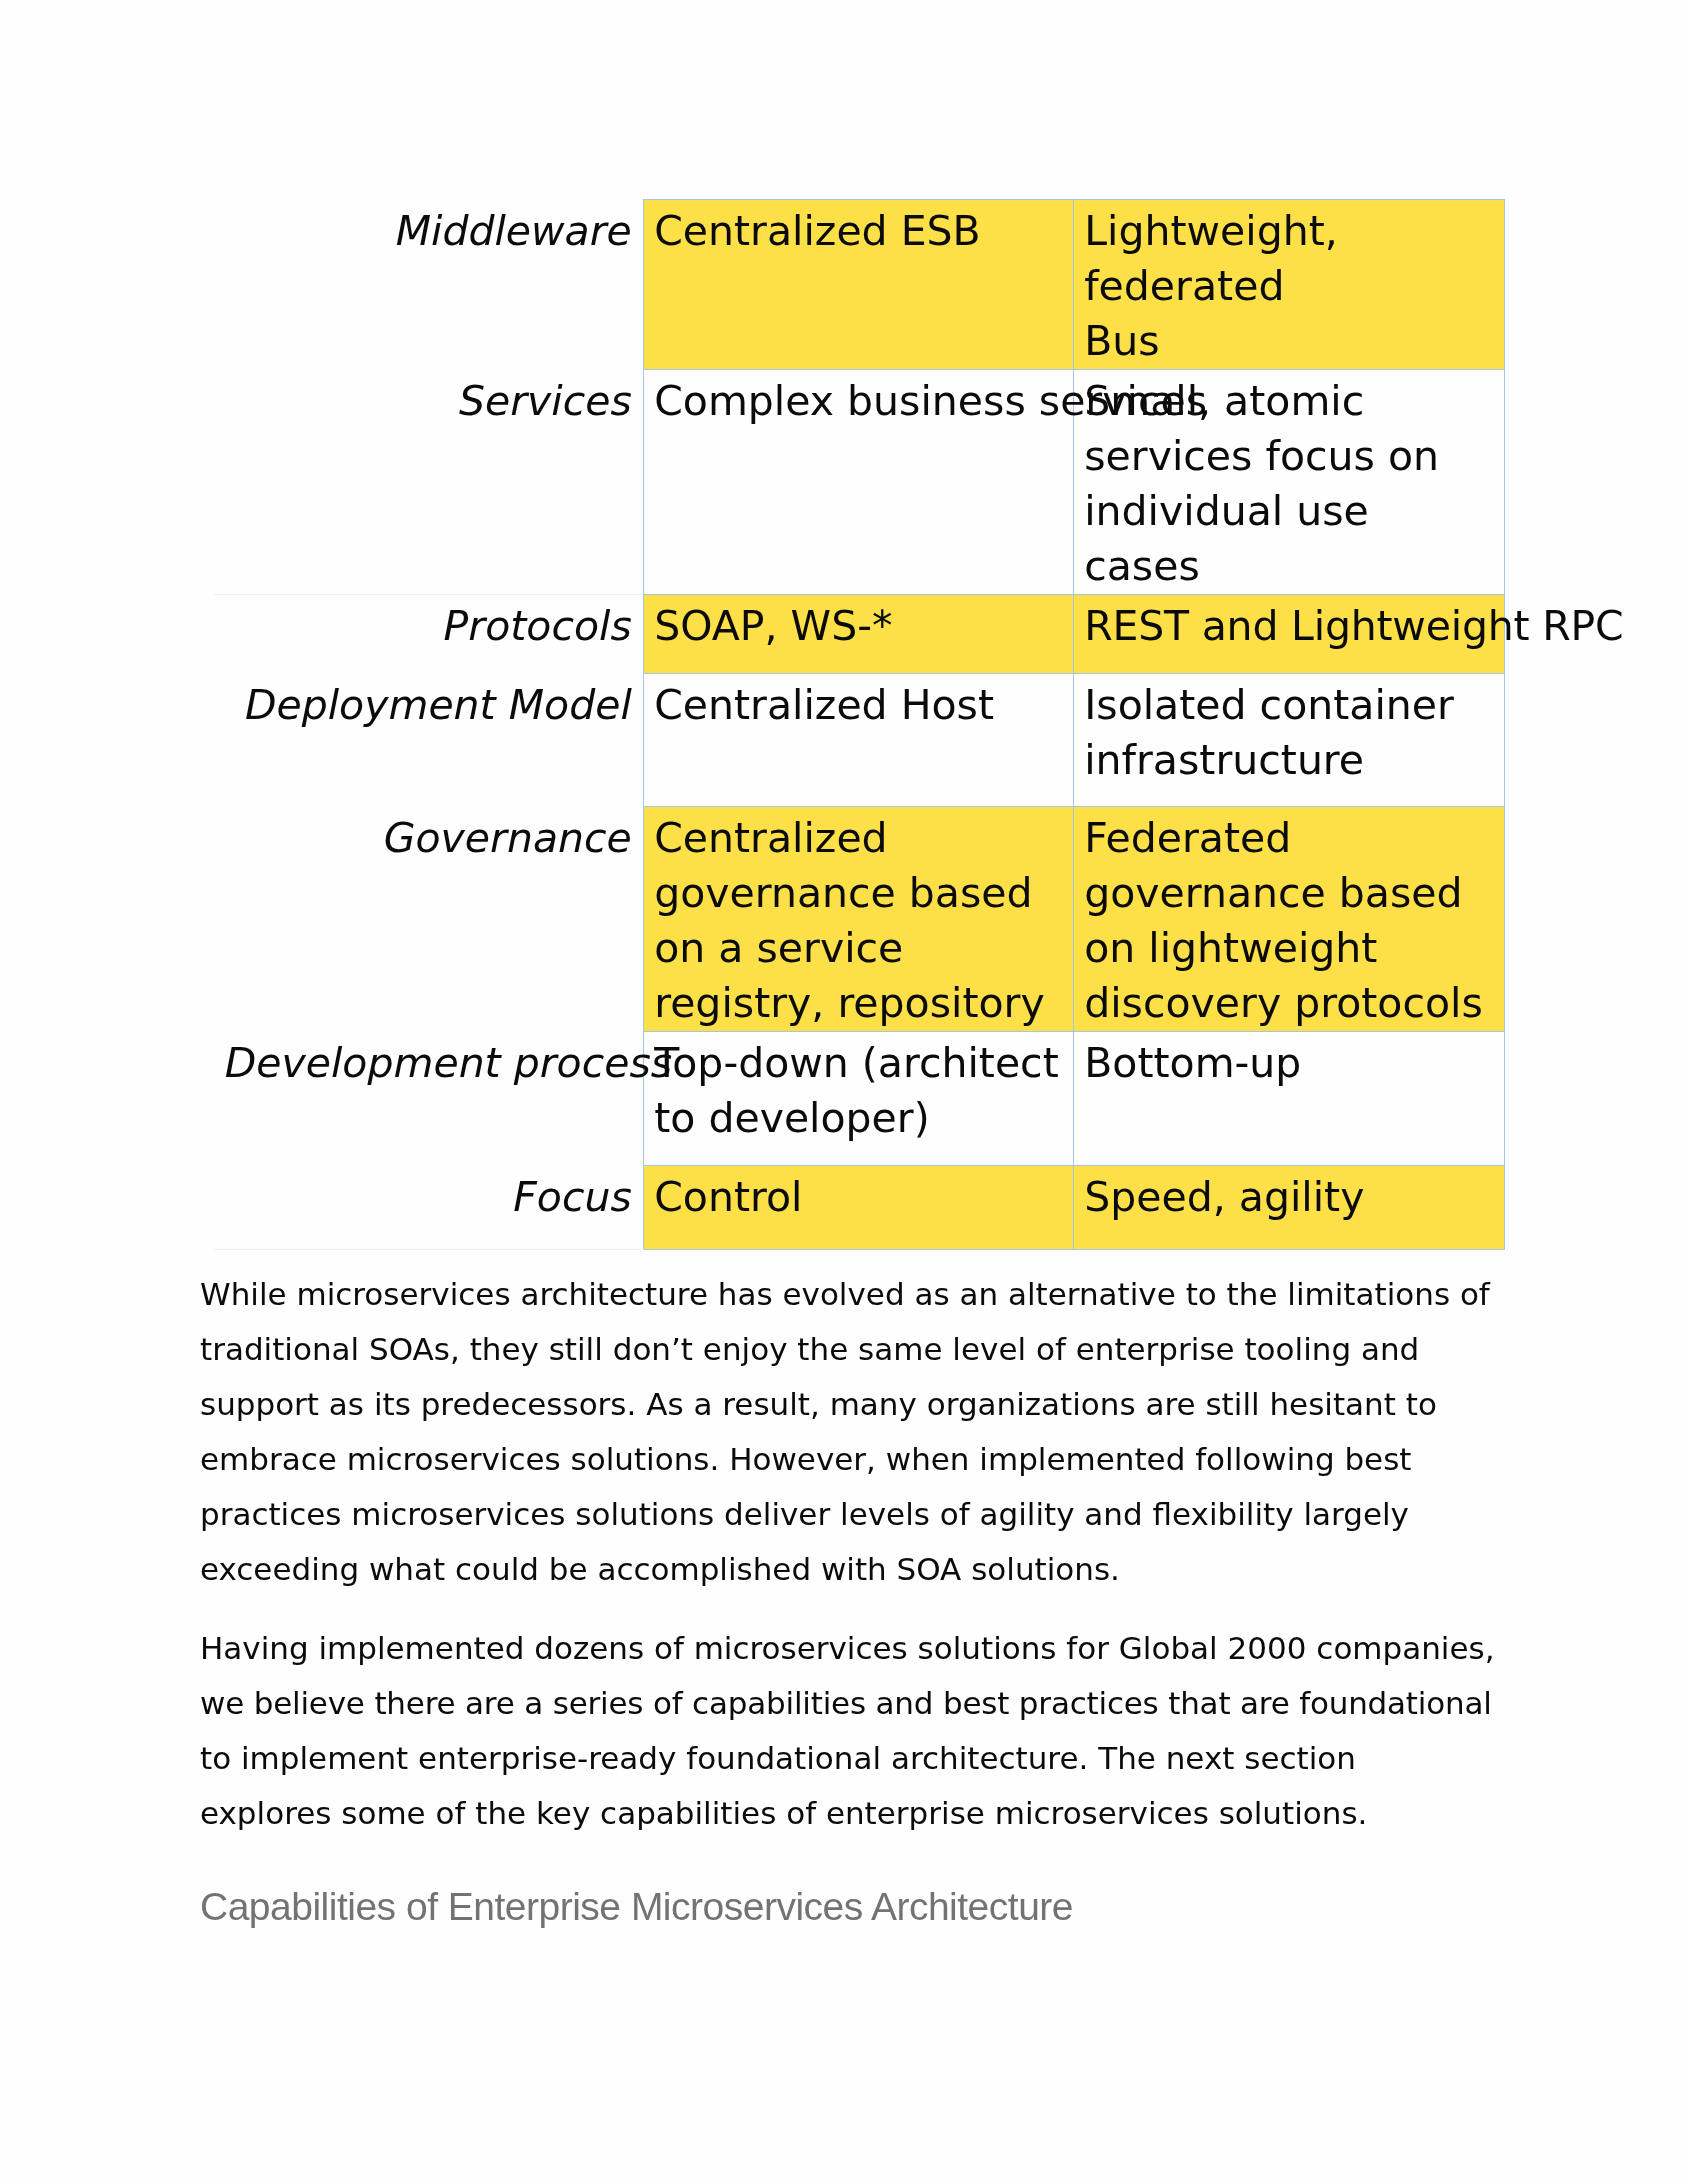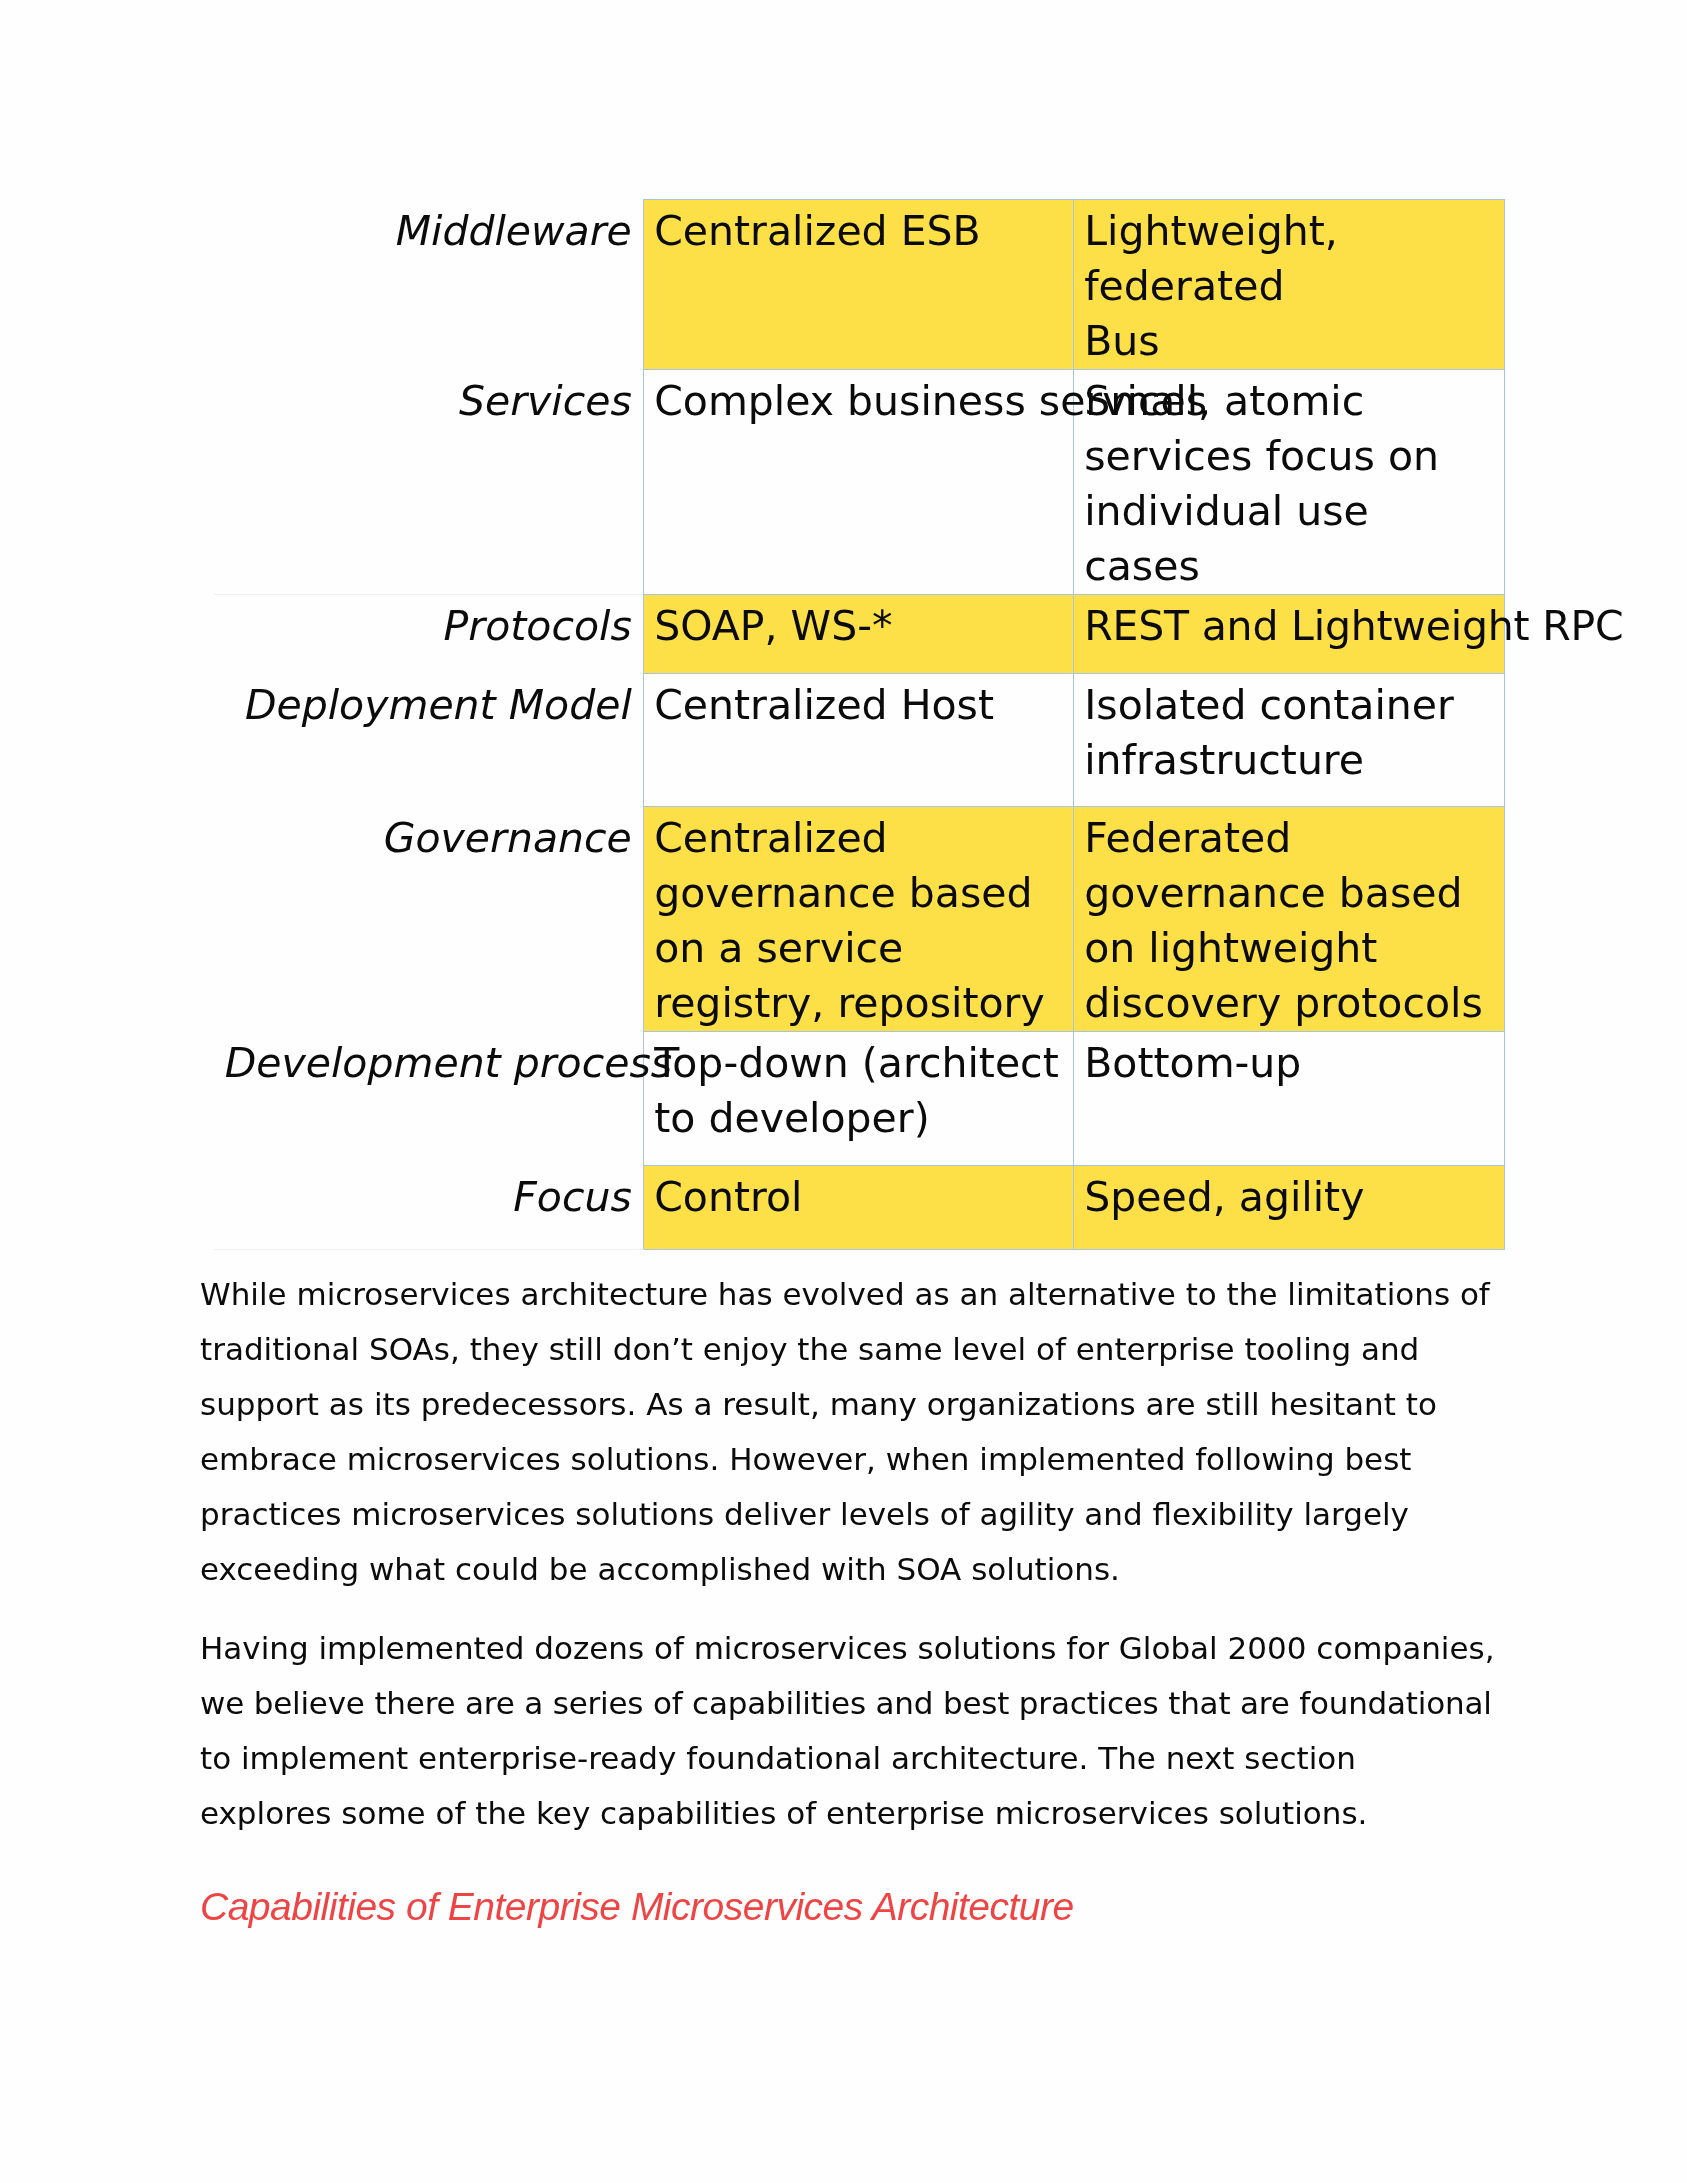--- a/index.html
+++ b/index.html
@@ -97,14 +97,14 @@
   <div>exceeding what could be accomplished with SOA solutions.</div>
 </div>
 
 <div class="body-text" style="top:1621px;">
   <div>Having implemented dozens of microservices solutions for Global 2000 companies,</div>
   <div style="white-space:nowrap;letter-spacing:-0.2px;">we believe there are a series of capabilities and best practices that are foundational</div>
   <div>to implement enterprise-ready foundational architecture. The next section</div>
   <div>explores some of the key capabilities of enterprise microservices solutions.</div>
 </div>
 
-<h2 class="heading" style="color: #ef4444; font-style: italic;">Capabilities of Enterprise Microservices Architecture</h2>
+<h2 class="heading" style="color: #737373;">Capabilities of Enterprise Microservices Architecture</h2>
 
 
 </body></html>

